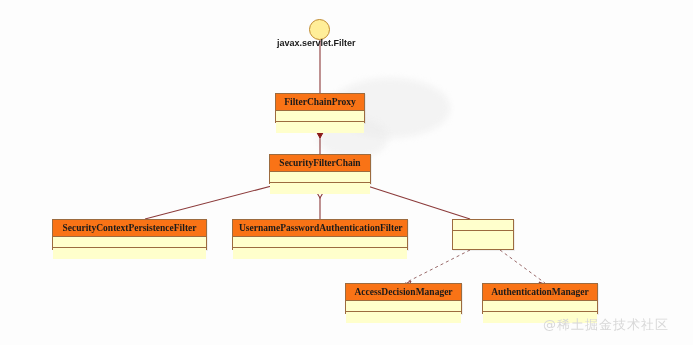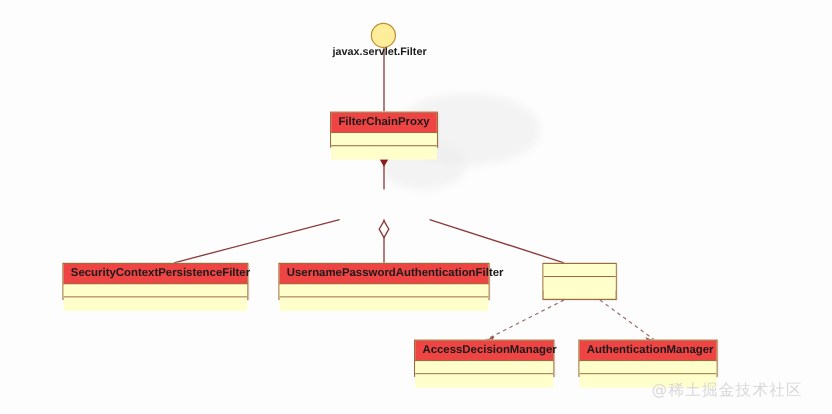--- a/index.html
+++ b/index.html
@@ -36,25 +36,26 @@
     border: 1px solid #9c6b3f;
     box-shadow: 1px 1px 0 rgba(0,0,0,0.06);
   }
   .uml-title {
     box-sizing: border-box;
     width: 100%;
     text-align: center;
     font-size: 9.5px;
     font-weight: bold;
     color: #1a1a1a;
-    background: #ef4444;
+    background: #f97316;
     border-bottom: 1px solid #9c6b3f;
     padding: 2px 6px 2px 6px;
     line-height: 12px;
     white-space: nowrap;
+    font-family: Liberation Serif, serif;
   }
   .uml-compartment {
     box-sizing: border-box;
     width: 100%;
     height: 11px;
     background: #ffffcc;
   }
   .uml-compartment.divider {
     border-bottom: 1px solid #9c6b3f;
   }
@@ -120,20 +121,25 @@
 
   <div class="iface-circle" style="left:309px; top:19px; width:21px; height:21px;"></div>
   <div class="iface-label" style="left:277px; top:38px;">javax.servlet.Filter</div>
 
   <div class="uml-class" style="left:275px; top:93px; width:90px; height:30px;">
     <div class="uml-title">FilterChainProxy</div>
     <div class="uml-compartment divider"></div>
     <div class="uml-compartment"></div>
   </div>
 
+  <div class="uml-class" style="left:269px; top:154px; width:102px; height:30px;">
+    <div class="uml-title">SecurityFilterChain</div>
+    <div class="uml-compartment divider"></div>
+    <div class="uml-compartment"></div>
+  </div>
 
   <div class="uml-class" style="left:232px; top:219px; width:176px; height:31px;">
     <div class="uml-title">UsernamePasswordAuthenticationFilter</div>
     <div class="uml-compartment divider"></div>
     <div class="uml-compartment"></div>
   </div>
 
   <div class="uml-class" style="left:52px; top:219px; width:155px; height:31px;">
     <div class="uml-title">SecurityContextPersistenceFilter</div>
     <div class="uml-compartment divider"></div>

